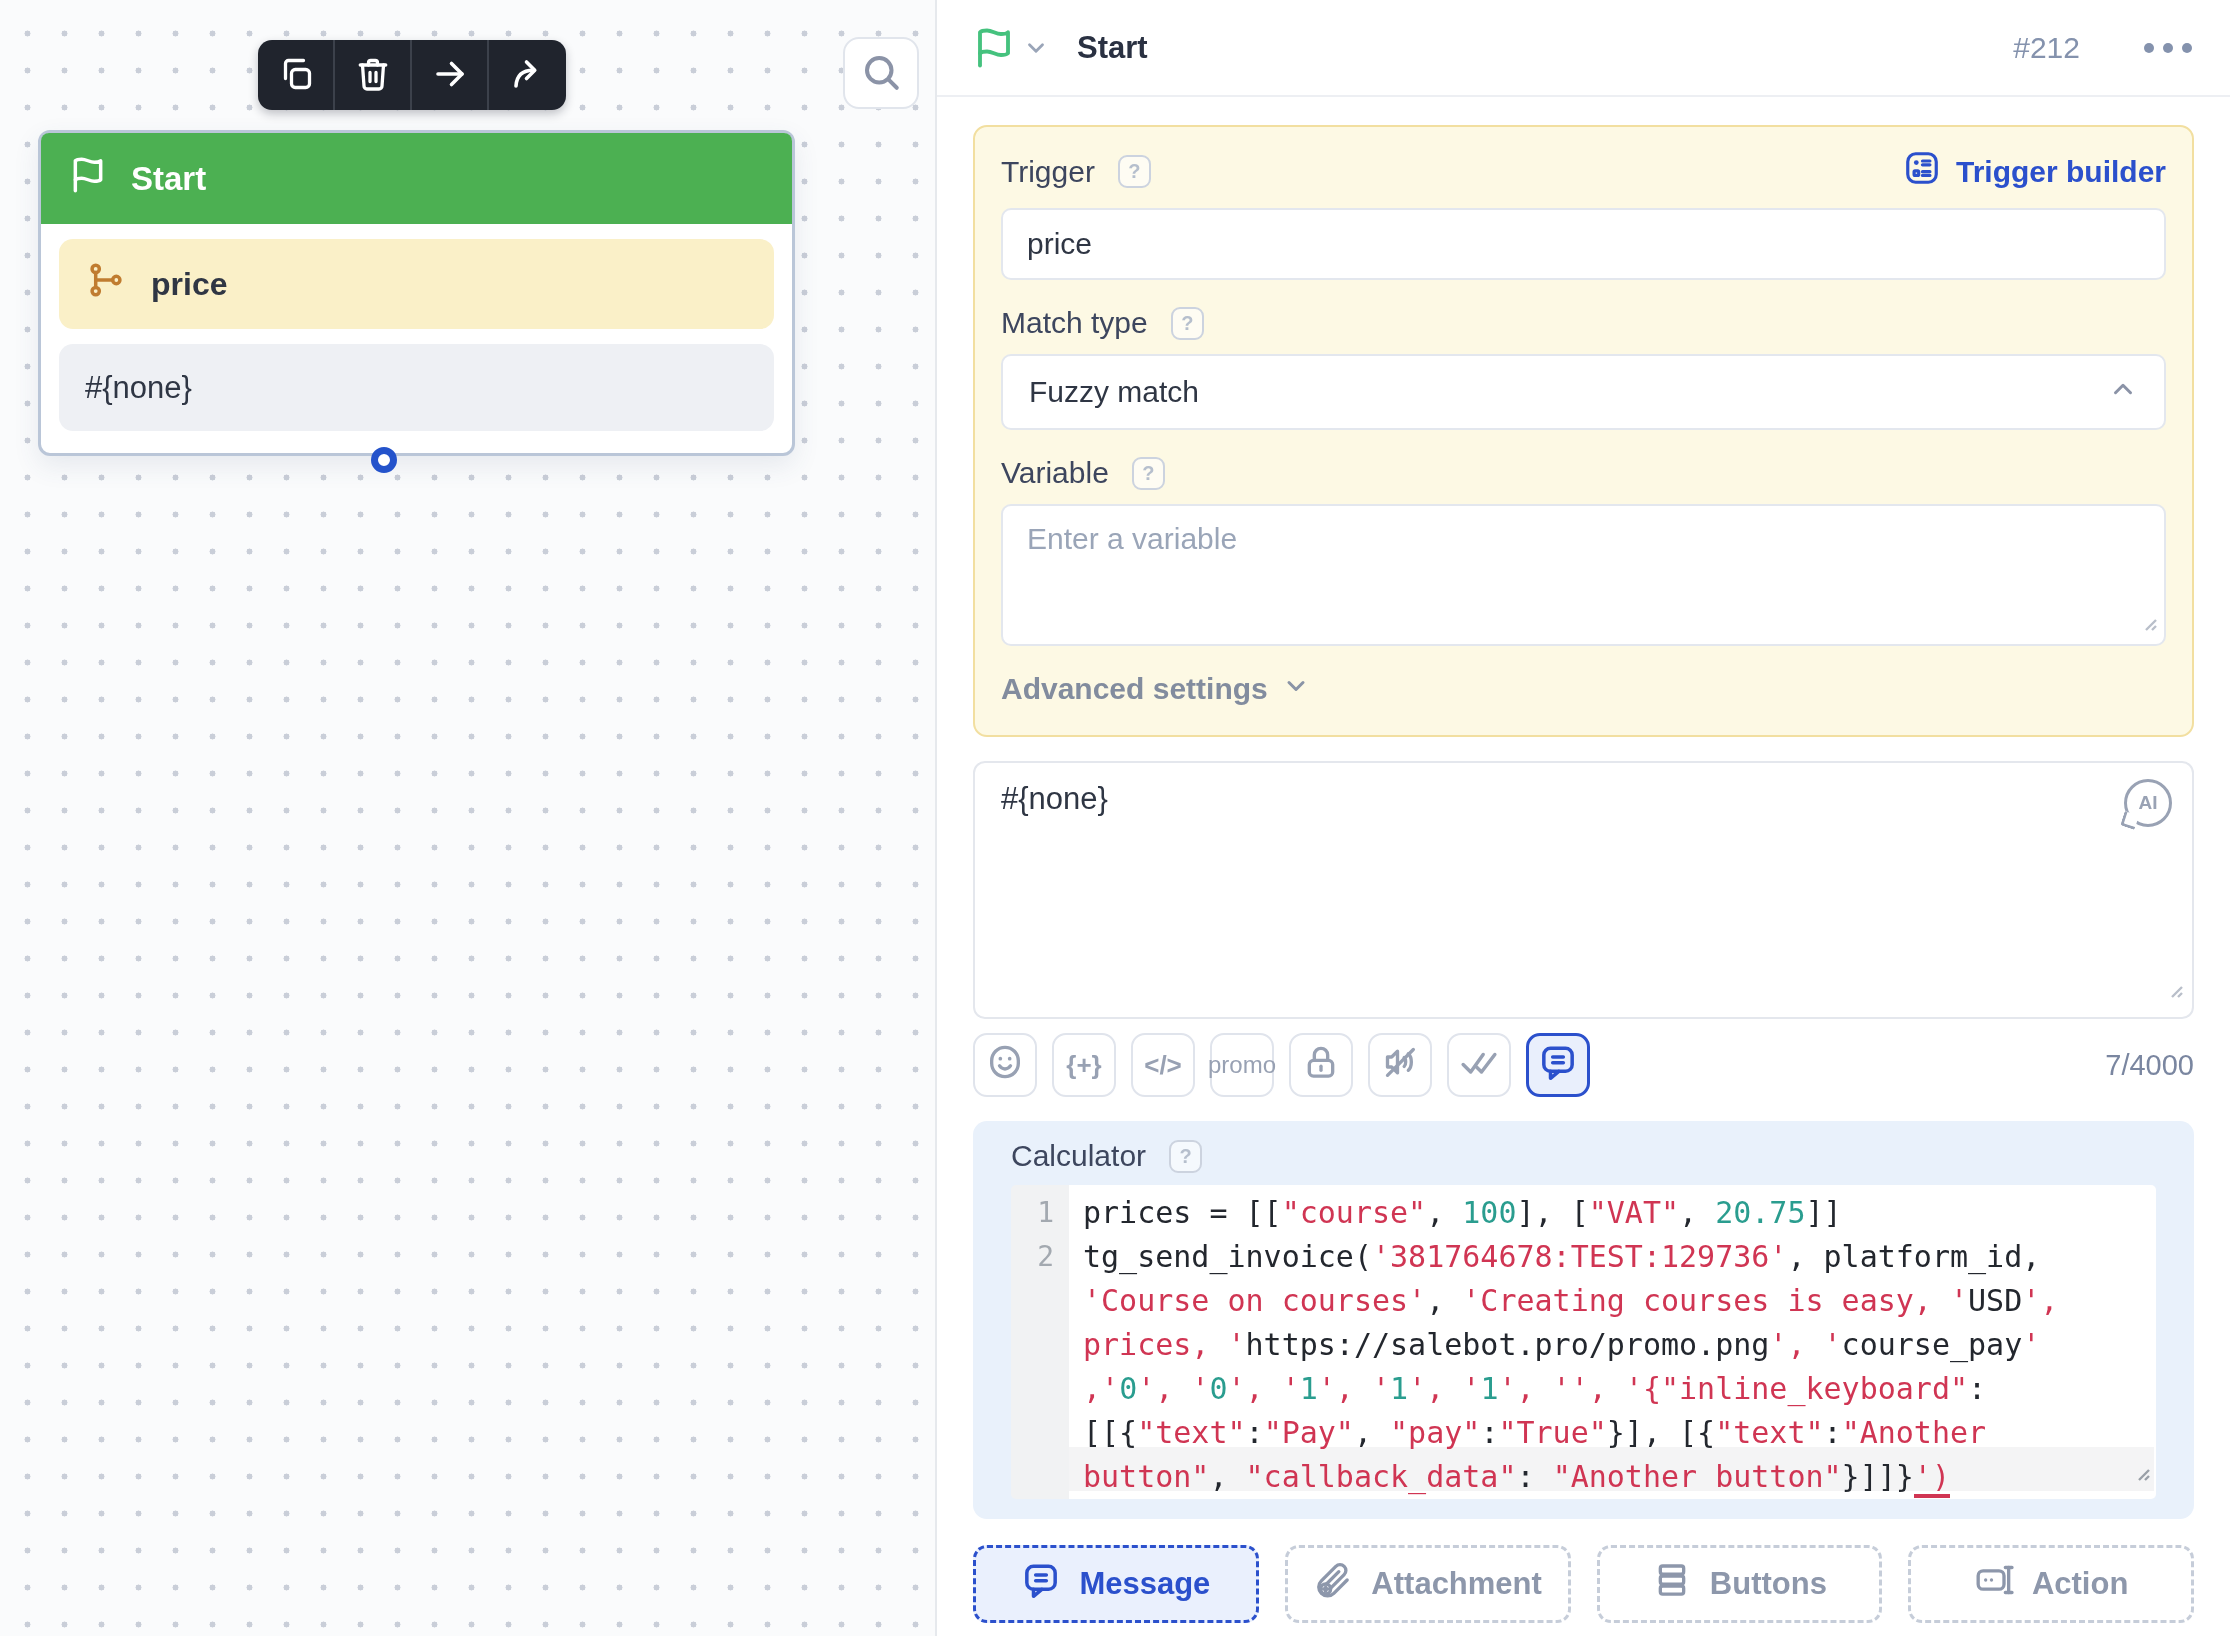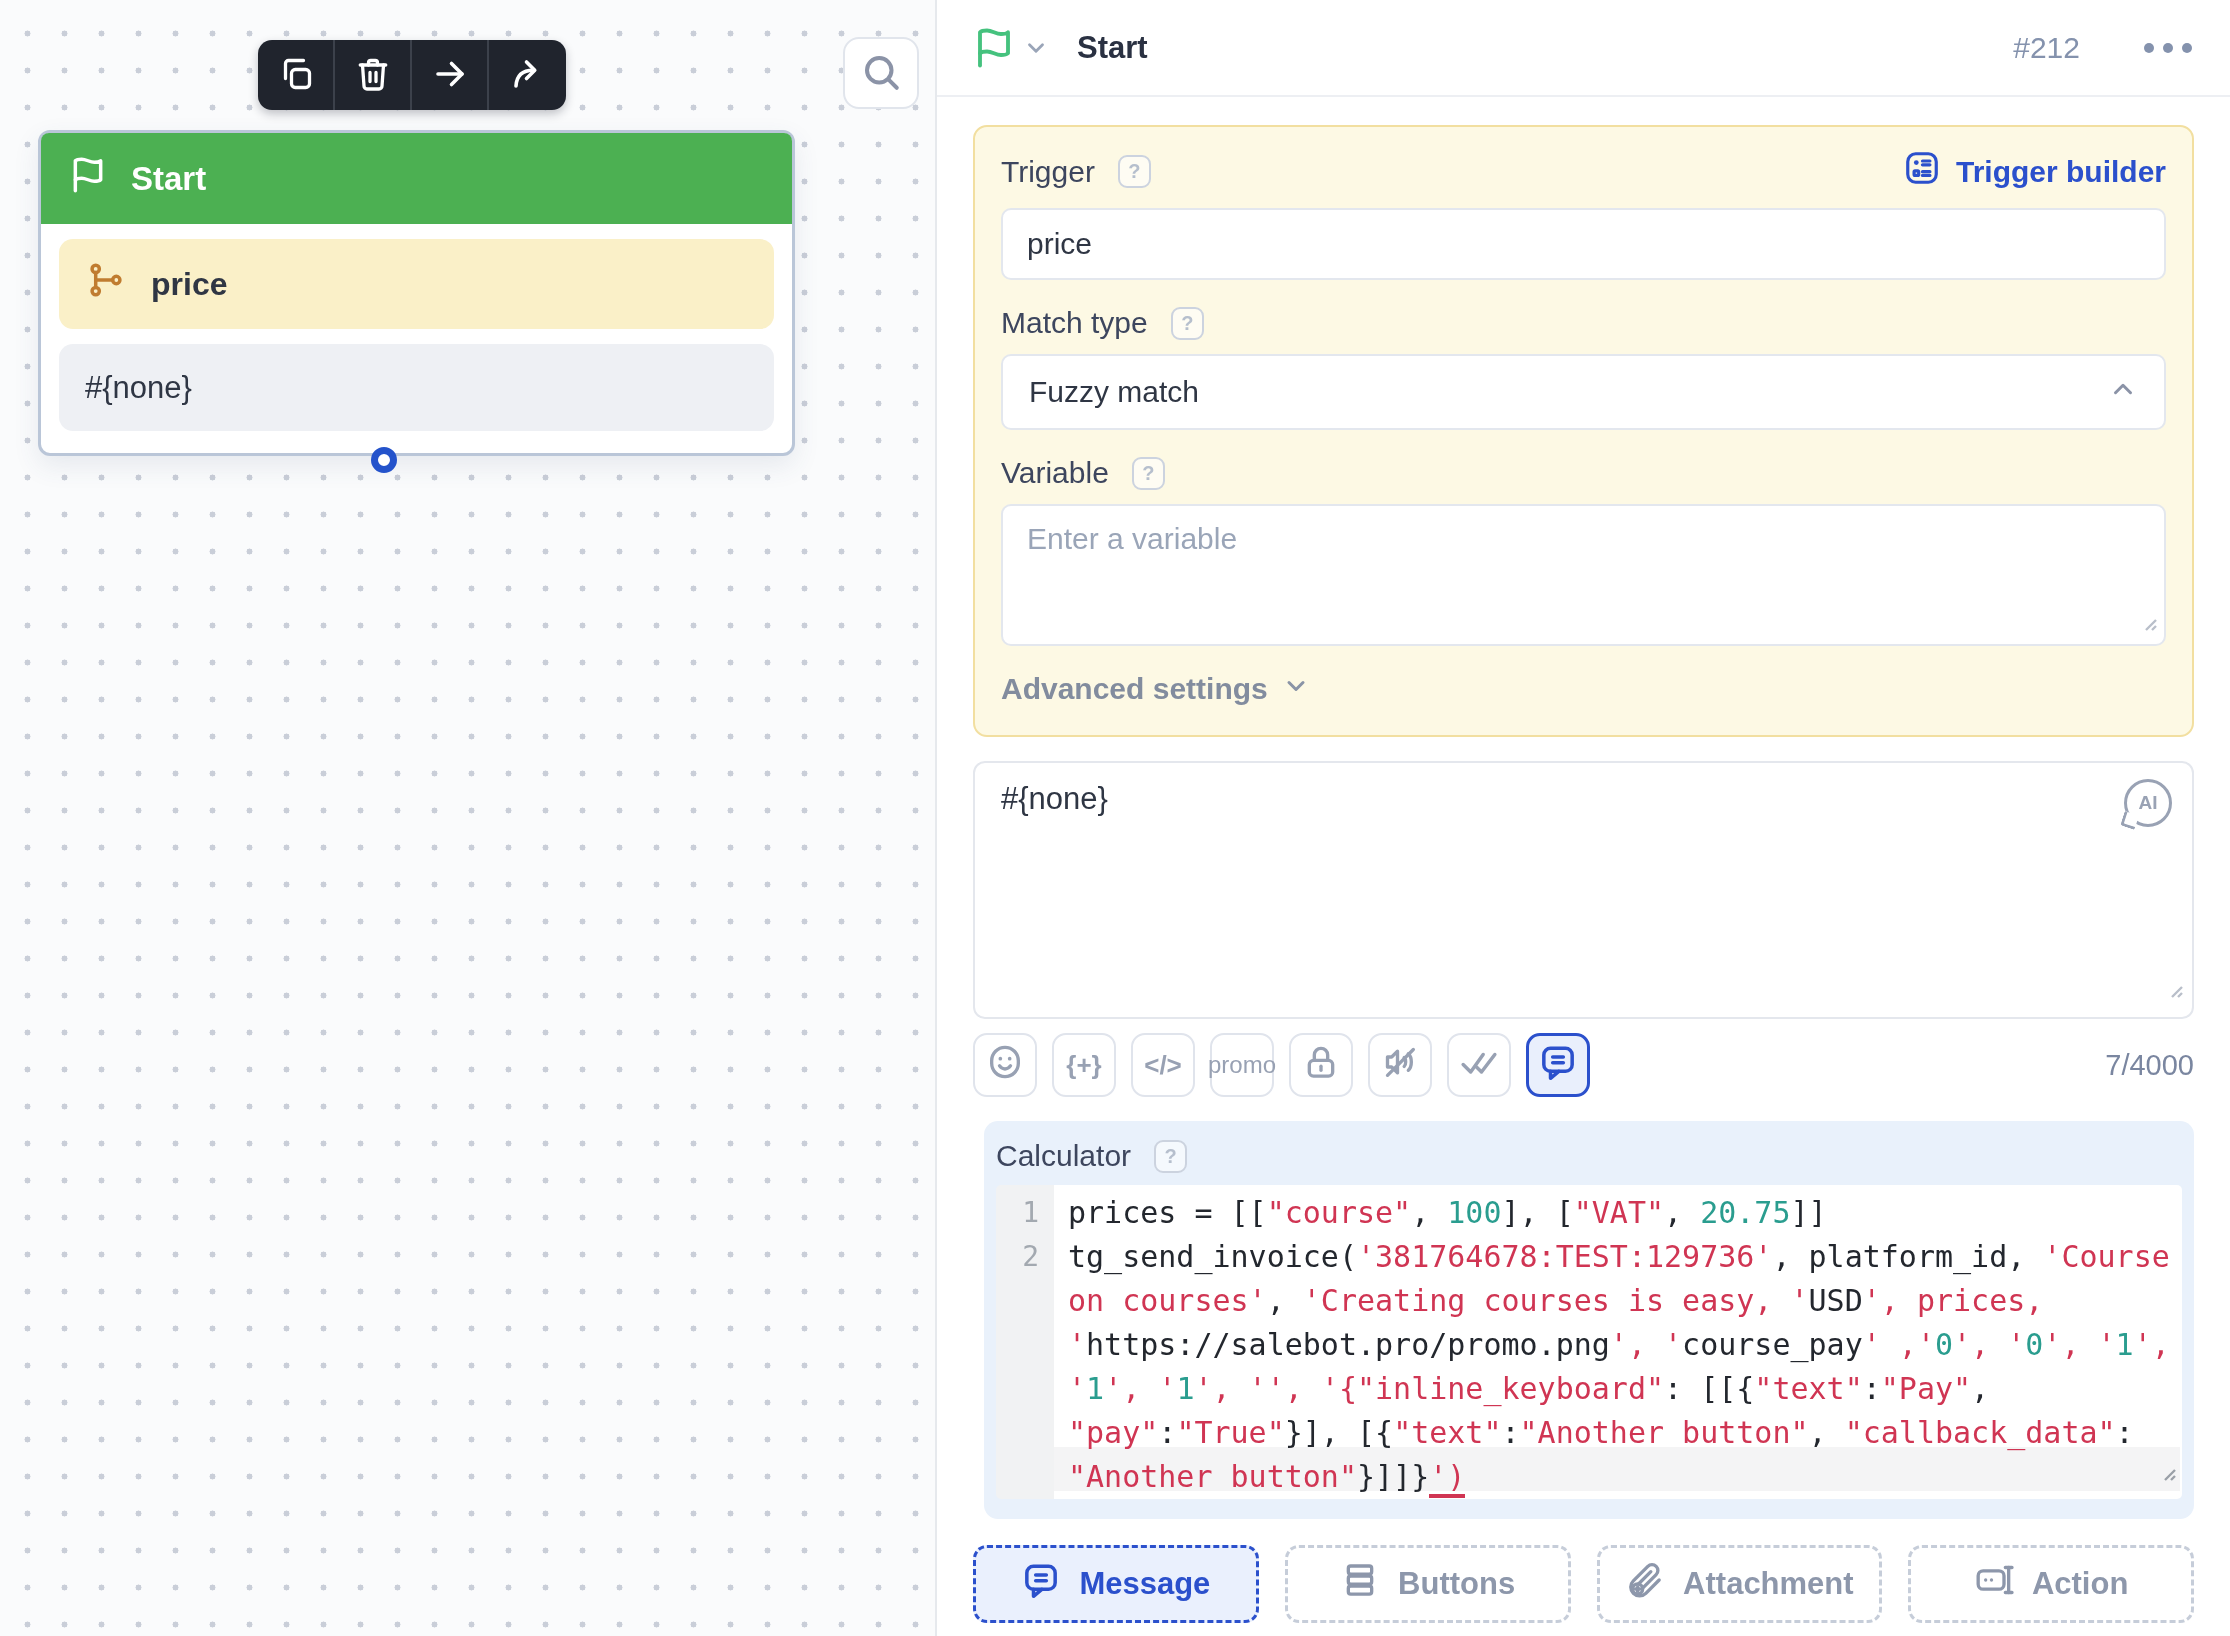--- a/index.html
+++ b/index.html
@@ -89,21 +89,21 @@
 
   .fmt-toolbar { margin-top:14px; display:flex; align-items:center; gap:15px; }
   .fmt-btn { width:64px; height:64px; border:2px solid #e0e4ec; border-radius:14px; background:#fff;
     color:#98a1b3; display:flex; align-items:center; justify-content:center; cursor:pointer;
     font-family:inherit; font-size:26px; font-weight:600; }
   .fmt-btn svg { width:40px; height:40px; }
   .fmt-btn.small-text { font-size:24px; font-weight:500; }
   .fmt-btn.active { border:3px solid #2b50cc; background:#e9effc; color:#2b50cc; }
   .counter { margin-left:auto; font-size:29px; color:#7a86a0; }
 
-  .card-blue { margin-top:24px; background:#e9f1fb; border-radius:14px; padding:18px 12px 20px;margin-left:11px; }
+  .card-blue { margin-top:24px; background:#e9f1fb; border-radius:14px; padding:18px 38px 20px; }
   .code-editor { position:relative; margin-top:12px; height:314px; border-radius:5px; overflow:hidden;
     background:linear-gradient(90deg, #f1f2f3 58px, #ffffff 58px); padding:6px 0;
     font-family:"DejaVu Sans Mono", monospace; font-size:30px; line-height:44px; cursor:text; }
   .active-line { position:absolute; left:58px; right:2px; bottom:8px; height:44px; background:#f4f4f5; }
   .code-line { position:relative; display:flex; }
   .ln { flex:0 0 58px; text-align:right; padding-right:15px; color:#a3a9b0; font-size:28px; }
   .ct { flex:1; white-space:pre-wrap; overflow-wrap:anywhere; color:#23272e; padding:0 10px 0 14px; }
   .tok-k { color:#23272e; }
   .tok-s { color:#d03553; }
   .tok-n { color:#2a9d8f; }
@@ -335,35 +335,35 @@
         <button class="foot-btn active">
           <span><svg viewBox="0 0 24 24" fill="none" stroke="currentColor" stroke-width="2.1" stroke-linecap="round" stroke-linejoin="round">
                 <rect x="3.5" y="3.8" width="17" height="13.8" rx="4"></rect>
                 <path d="M7.5 17.6v4.2l5-4.2"></path>
                 <line x1="8.8" y1="9" x2="15.2" y2="9"></line>
                 <line x1="8.8" y1="12.4" x2="15.2" y2="12.4"></line>
               </svg></span>
           <span>Message</span>
         </button>
         <button class="foot-btn">
-          <span><svg viewBox="0 0 24 24" fill="none" stroke="currentColor" stroke-width="2" stroke-linejoin="round">
-                <rect x="5" y="3.6" width="14" height="4.9" rx="1.4"></rect>
-                <rect x="5" y="9.6" width="14" height="4.9" rx="1.4"></rect>
-                <rect x="5" y="15.6" width="14" height="4.9" rx="1.4"></rect>
-              </svg></span>
-          <span>Buttons</span>
-        </button>
-        <button class="foot-btn">
           <span><svg viewBox="0 0 24 24" fill="none" stroke="currentColor" stroke-width="2" stroke-linecap="round" stroke-linejoin="round">
                 <path d="M20.5 12l-8 8a5.3 5.3 0 0 1-7.5-7.5l8.7-8.7a3.5 3.5 0 0 1 5 5l-8.7 8.7a1.77 1.77 0 0 1-2.5-2.5l8-8"></path>
                 <circle cx="7.6" cy="17.4" r="3" fill="#fff"></circle>
                 <line x1="7.6" y1="16.1" x2="7.6" y2="18.7"></line>
                 <line x1="6.3" y1="17.4" x2="8.9" y2="17.4"></line>
               </svg></span>
           <span>Attachment</span>
+        </button>
+        <button class="foot-btn">
+          <span><svg viewBox="0 0 24 24" fill="none" stroke="currentColor" stroke-width="2" stroke-linejoin="round">
+                <rect x="5" y="3.6" width="14" height="4.9" rx="1.4"></rect>
+                <rect x="5" y="9.6" width="14" height="4.9" rx="1.4"></rect>
+                <rect x="5" y="15.6" width="14" height="4.9" rx="1.4"></rect>
+              </svg></span>
+          <span>Buttons</span>
         </button>
         <button class="foot-btn">
           <span><svg viewBox="0 0 24 24" fill="none" stroke="currentColor" stroke-width="2" stroke-linecap="round" stroke-linejoin="round">
                 <rect x="2.5" y="6.5" width="15.5" height="11" rx="3"></rect>
                 <circle cx="7" cy="12" r="1" fill="currentColor" stroke="none"></circle>
                 <circle cx="10.5" cy="12" r="1" fill="currentColor" stroke="none"></circle>
                 <path d="M20.8 4.5v15"></path>
                 <path d="M18.8 4.5h4M18.8 19.5h4"></path>
               </svg></span>
           <span>Action</span>

